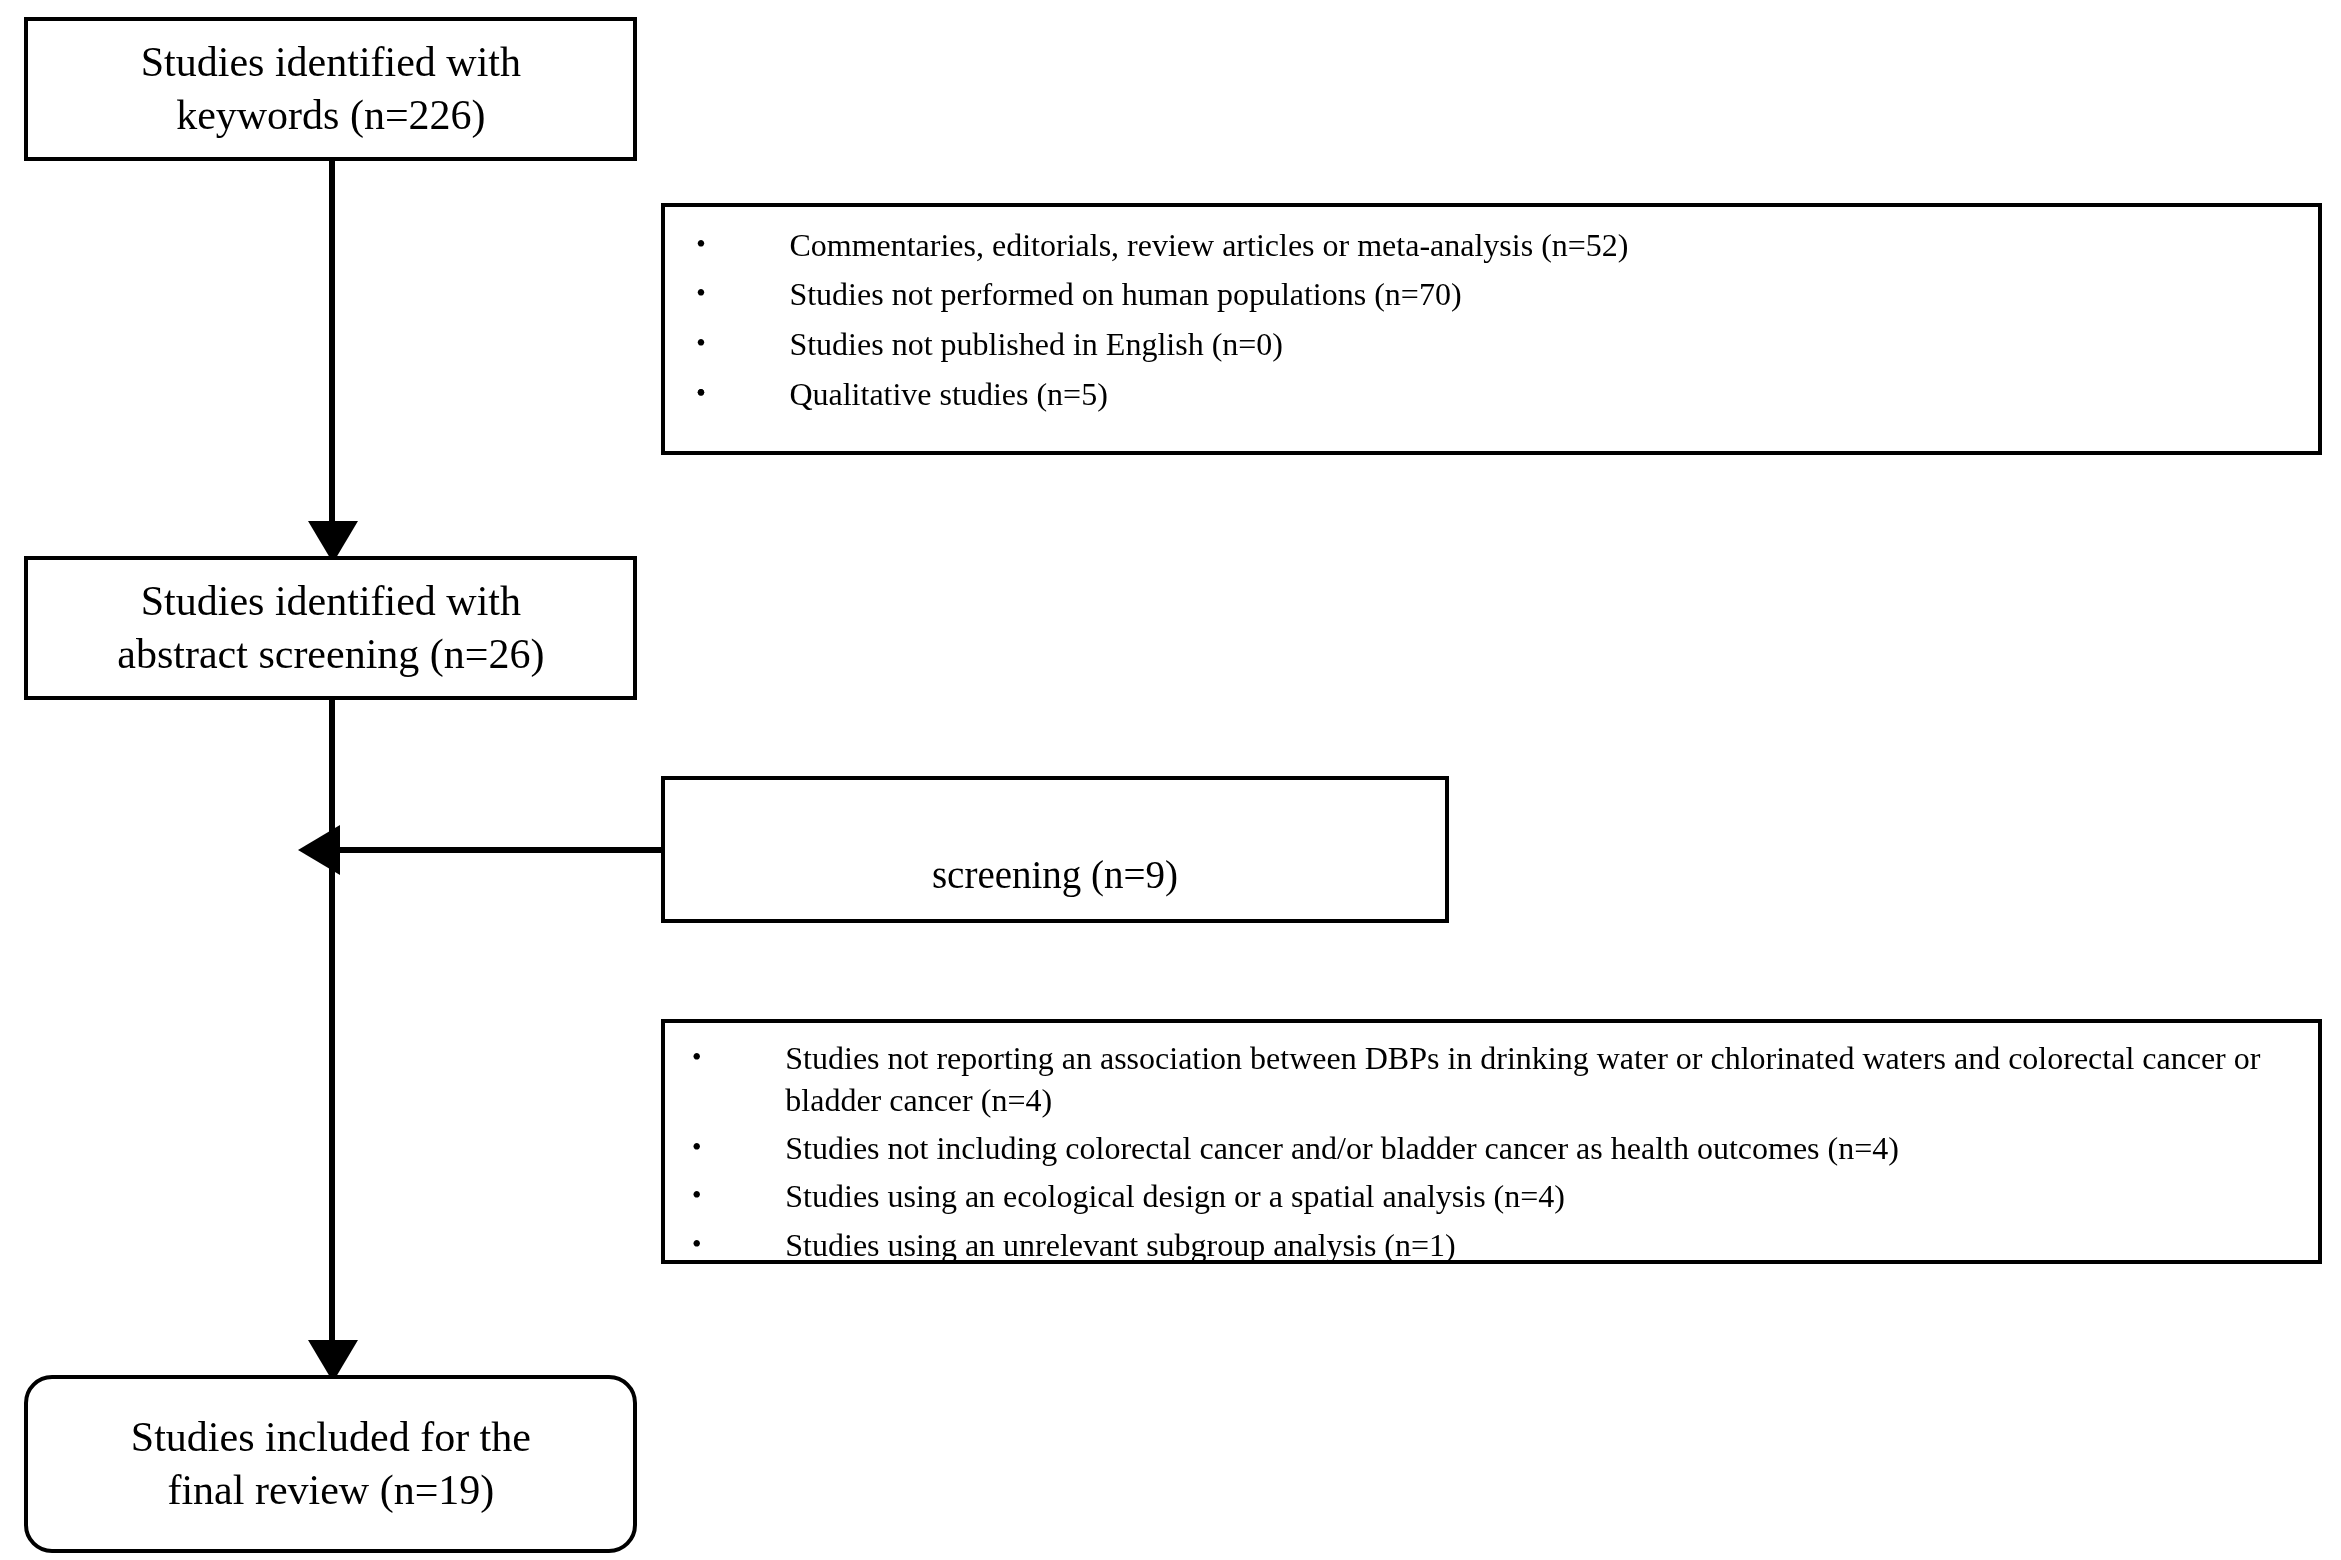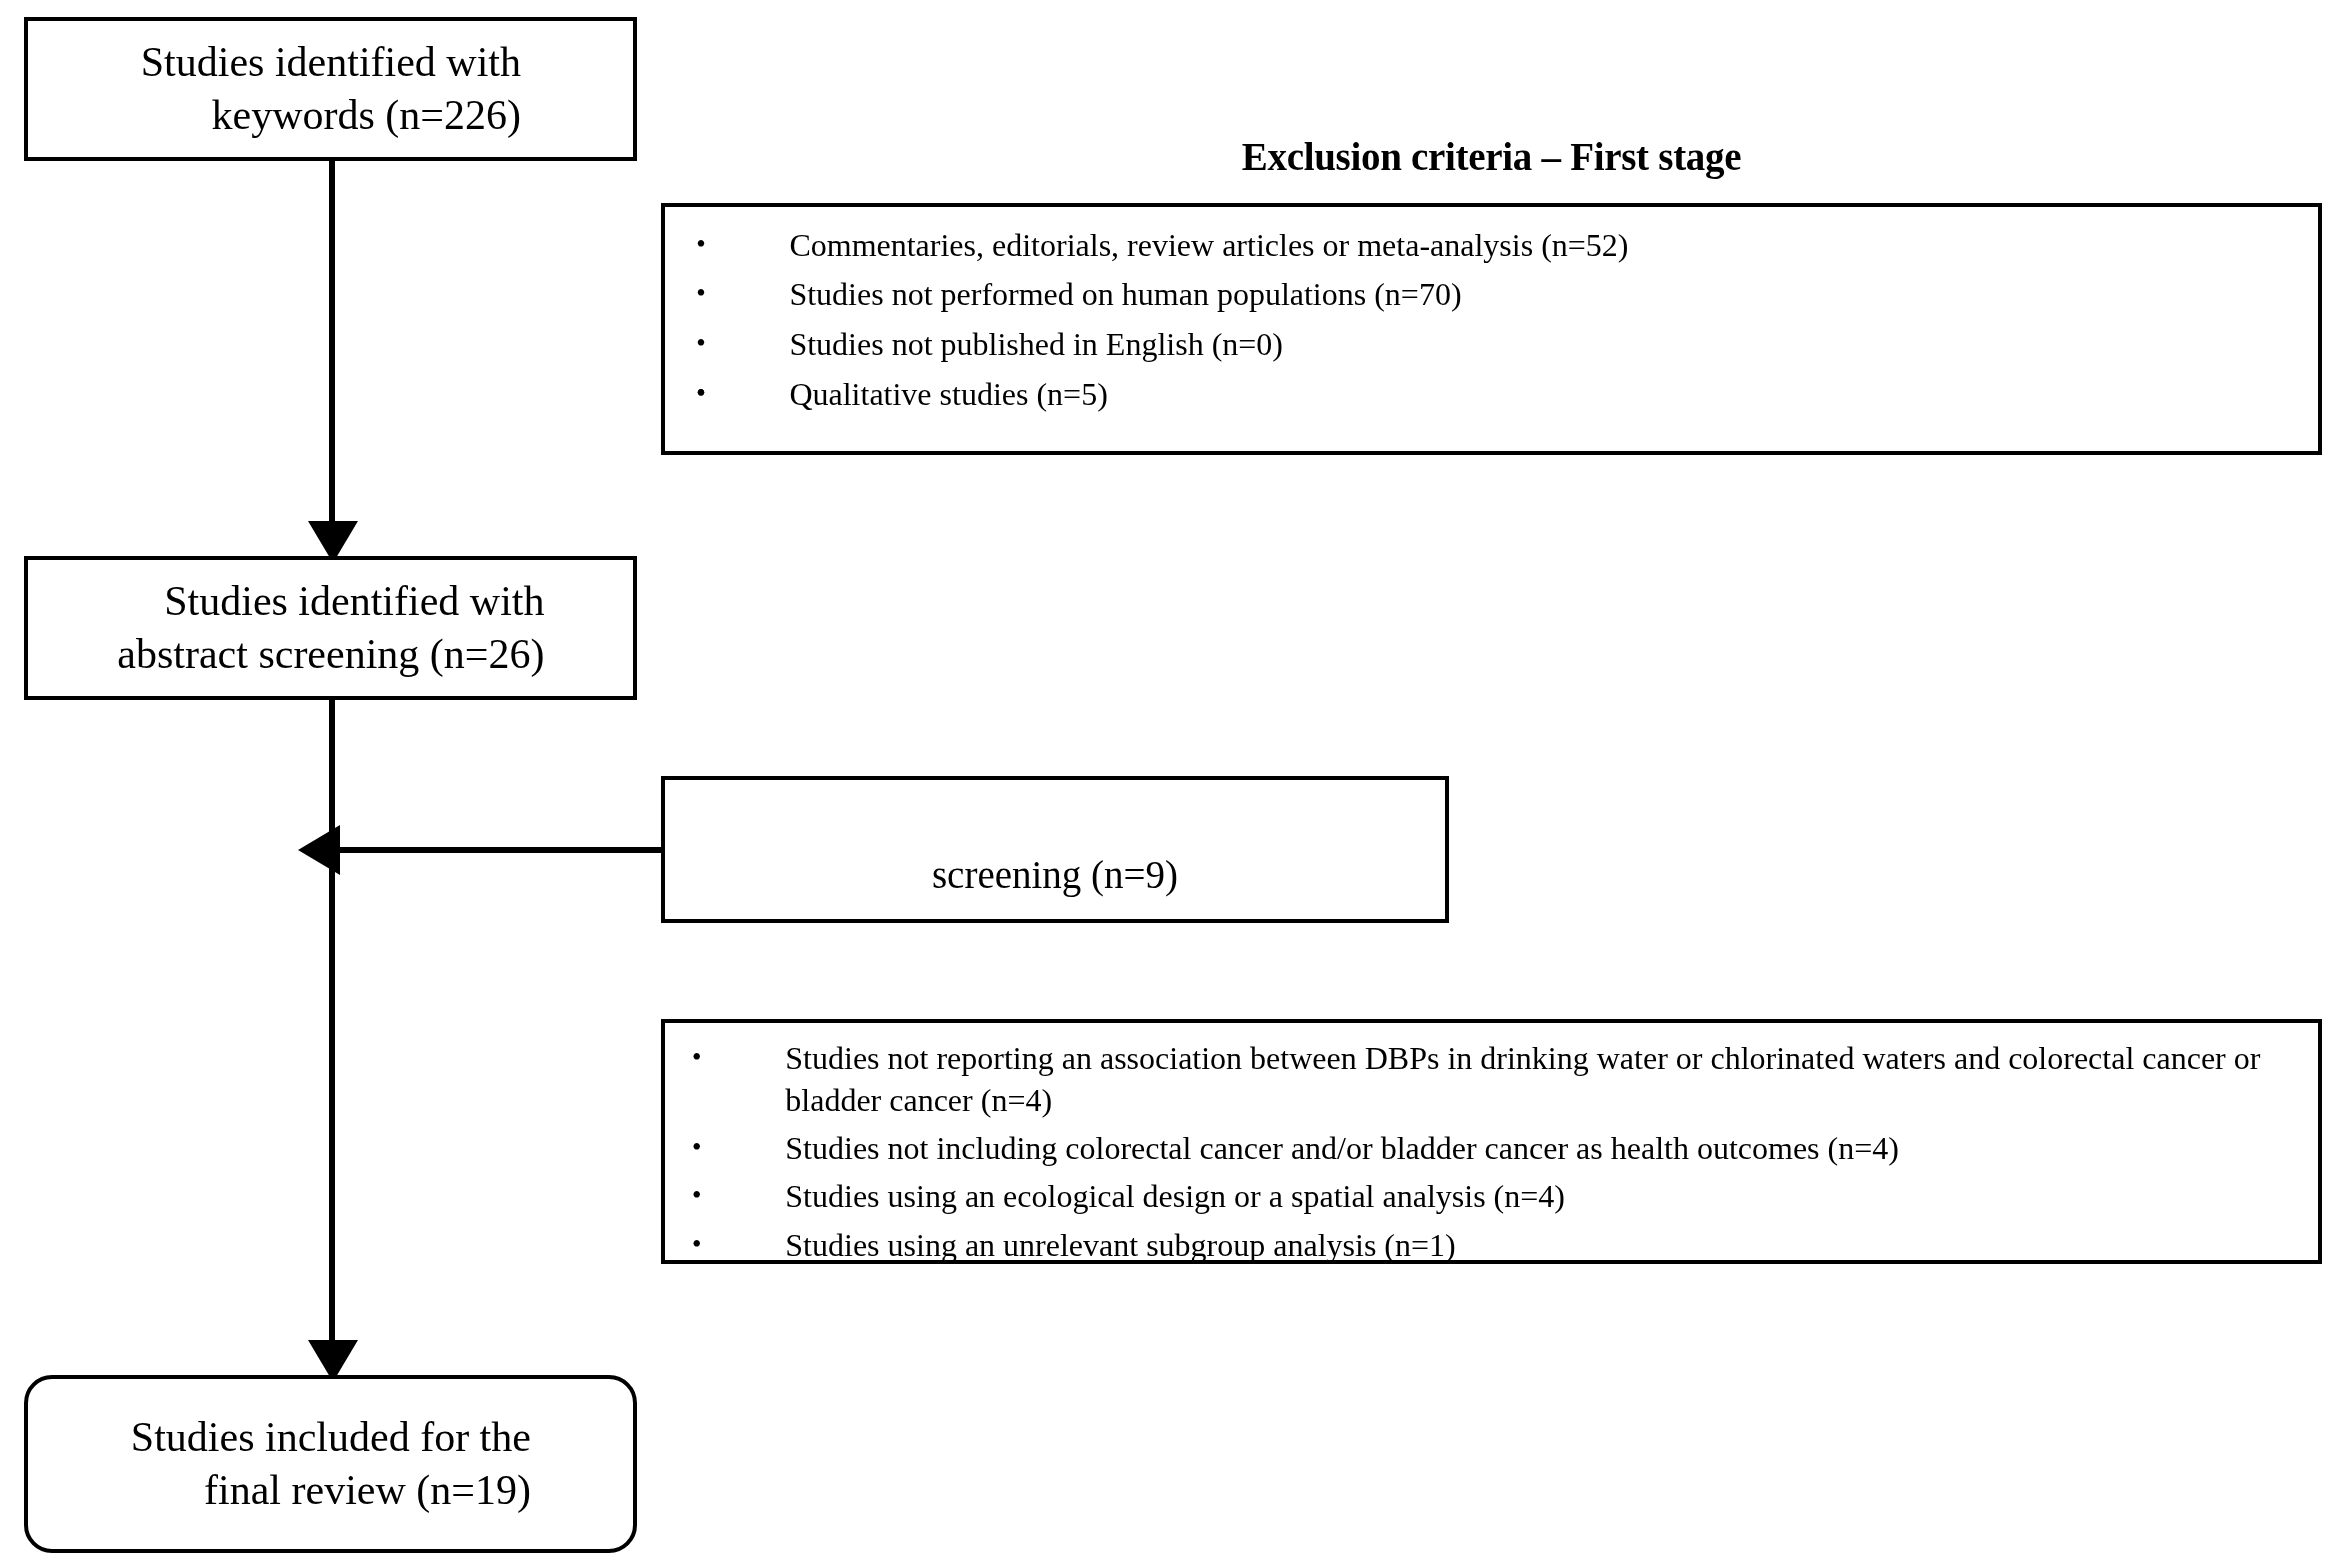--- a/index.html
+++ b/index.html
@@ -33,21 +33,20 @@
   .flow-box .box-text {
     display: block;
     padding: 0 9.5px;
   }
 
   
   .left-box {
     left: 24.4px;
     width: 613px;
     font-size: 42px;
-    text-align: right;
   }
   #box-identified-keywords { top: 17px;   height: 144px; }
   #box-identified-abstract { top: 556px;  height: 144px; }
   #box-included-final      { top: 1375px; height: 178px; border-radius: 28px; }
 
   
   #box-articles-added {
     left: 661px;
     top: 776px;
     width: 788px;
@@ -171,21 +170,20 @@
   <div class="v-line" id="line-abs-to-fin"></div>
   <div class="arrow-down" id="arrowhead-fin"></div>
 
   <div class="flow-box left-box" id="box-included-final">
     <span class="box-text">
       <span>Studies included for the</span><br>
       <span>final review (n=19)</span>
     </span>
   </div>
 
-  <div class="excl-heading" id="heading-first-stage">Exclusion criteria – First stage</div>
 
   <div class="excl-box" id="excl-box-first">
     <ul class="excl-list">
       <li class="excl-item">
         <span class="bullet-glyph">•</span>
         <span>Commentaries,  editorials, review articles or meta-analysis (n=52)</span>
       </li>
       <li class="excl-item">
         <span class="bullet-glyph">•</span>
         <span>Studies not performed on human populations (n=70)</span>

